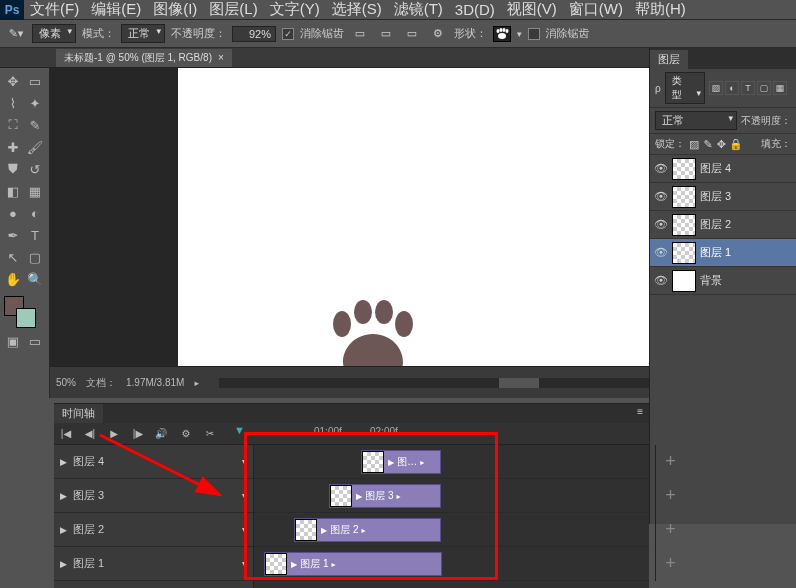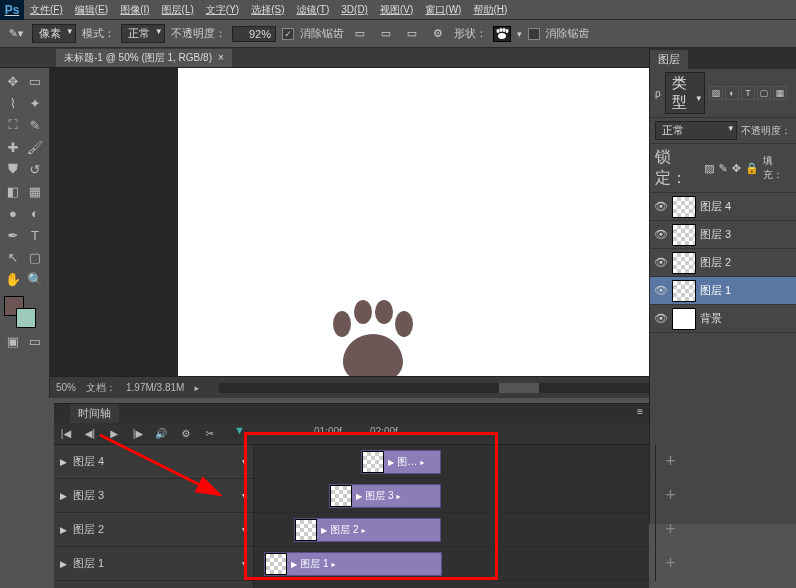--- a/index.html
+++ b/index.html
@@ -1,54 +1,54 @@
 <!DOCTYPE html>
 <html><head>
 <meta charset="utf-8">
 <style>
 * { margin:0; padding:0; box-sizing:border-box; font-family:"Microsoft YaHei",Arial,sans-serif; }
 body { background:#535353; width:796px; height:588px; overflow:hidden; color:#ccc; font-size:11px; position:relative; }
-.menubar { background:#535353; height:20px; display:flex; align-items:center; border-bottom:1px solid #2a2a2a;text-decoration:underline; }
+.menubar { background:#535353; height:20px; display:flex; align-items:center; border-bottom:1px solid #2a2a2a; }
 .ps-logo { background:#001d33; color:#5ba3d8; width:24px; height:20px; display:flex; align-items:center; justify-content:center; font-weight:bold; font-size:12px; }
-.menu-item { padding:0 6px; color:#ddd; cursor:default; font-size:10px; }
+.menu-item { padding:0 6px; color:#ddd; cursor:default; font-size:15px; }
 .optbar { background:#535353; height:28px; border-bottom:1px solid #2a2a2a; display:flex; align-items:center; padding:0 6px; gap:6px; font-size:11px; }
 .tool-icon { width:20px; height:20px; display:inline-flex; align-items:center; justify-content:center; }
 .dropdown { background:#3a3a3a; border:1px solid #222; padding:1px 14px 1px 6px; position:relative; color:#ddd; }
 .dropdown::after { content:"▾"; position:absolute; right:3px; font-size:9px; }
 .numfield { background:#3a3a3a; border:1px solid #222; padding:1px 4px; color:#ddd; width:44px; text-align:right; }
 .checkbox { width:12px; height:12px; border:1px solid #888; display:inline-flex; align-items:center; justify-content:center; background:#3a3a3a; font-size:9px; }
 .tab-row { background:#3a3a3a; height:20px; display:flex; align-items:center; padding-left:56px; border-bottom:1px solid #222; }
 .tab { background:#535353; padding:2px 8px; font-size:10px; color:#ddd; display:flex; align-items:center; gap:6px; }
 .main-area { display:flex; height:330px; }
 .left-tools { width:50px; background:#535353; border-right:1px solid #2a2a2a; display:flex; flex-wrap:wrap; padding:2px; gap:0; align-content:flex-start; }
 .left-tools .t { width:22px; height:22px; display:flex; align-items:center; justify-content:center; color:#bbb; font-size:13px; }
 .left-tools .sw { width:46px; height:36px; position:relative; margin-top:4px; }
 .fg-sw { position:absolute; width:20px; height:20px; background:#6d5756; border:1px solid #000; left:2px; top:2px; }
 .bg-sw { position:absolute; width:20px; height:20px; background:#9cccb9; border:1px solid #000; left:14px; top:14px; }
 .canvas-wrap { flex:1; background:#262626; display:flex; flex-direction:column; }
 .canvas-scroll { flex:1; display:flex; align-items:flex-start; justify-content:center; padding-top:0; overflow:hidden; }
 .canvas { background:#fff; width:490px; height:324px; position:relative; }
 .paw { position:absolute; left:150px; top:232px; }
-.statusbar { height:22px; background:#3a3a3a; border-top:1px solid #222; display:flex; align-items:center; gap:10px; padding:0 6px; font-size:10px; color:#bbb; }
+.statusbar { height:32px; background:#3a3a3a; border-top:1px solid #222; display:flex; align-items:center; gap:10px; padding:0 6px; font-size:10px; color:#bbb; }
 .scrub { flex:1; height:10px; background:#2a2a2a; position:relative; margin:0 10px; }
 .scrub-h { position:absolute; left:50%; width:40px; height:10px; background:#555; }
 .right-panel { position:absolute; top:48px; right:0; width:147px; background:#464646; border-left:1px solid #222; height:476px; }
 .panel-tab-row { background:#2e2e2e; display:flex; padding-top:2px; }
 .panel-tab { padding:2px 8px; font-size:11px; background:#464646; color:#ddd; }
 .panel-opts { display:flex; align-items:center; gap:4px; padding:3px 5px; border-bottom:1px solid #333; }
 .layer-row { display:flex; align-items:center; height:28px; border-bottom:1px solid #333; gap:4px; padding:0 4px; }
 .layer-row.sel { background:#5a77a3; }
 .eye { width:14px; text-align:center; font-size:11px; }
 .thumb { width:24px; height:22px; background:#fff; border:1px solid #000; }
 .thumb.chk { background-image:linear-gradient(45deg,#ccc 25%,transparent 25%,transparent 75%,#ccc 75%),linear-gradient(45deg,#ccc 25%,#fff 25%,#fff 75%,#ccc 75%); background-size:8px 8px; background-position:0 0,4px 4px; }
 .layer-name { font-size:11px; color:#ddd; }
 .layer-row.sel .layer-name { color:#fff; }
 .bg-ital { }
 .timeline-panel { position:absolute; top:403px; left:54px; right:147px; bottom:0; background:#3a3a3a; border-top:1px solid #222; }
-.timeline-tab-row { background:#2e2e2e; display:flex;padding-left:16px; }
+.timeline-tab-row { background:#2e2e2e; display:flex; }
 .timeline-tab { padding:2px 8px; font-size:11px; background:#3a3a3a; }
 .transport { height:22px; background:#323232; display:flex; align-items:center; border-bottom:1px solid #222; }
 .tp-btn { width:24px; text-align:center; font-size:10px; color:#bbb; }
 .ruler-area { flex:1; position:relative; height:22px; }
 .time-mark { position:absolute; top:3px; font-size:10px; color:#aaa; }
 .timeline-body { display:flex; height:145px; position:relative; }
 .tl-left { width:200px; background:#3a3a3a; border-right:1px solid #222; }
 .tl-right { flex:1; position:relative; background:#303030; }
 .tl-row { height:34px; border-bottom:1px solid #2a2a2a; display:flex; align-items:center; position:relative; }
 .tl-left .tl-row { padding:0 6px; color:#ccc; gap:6px; }
@@ -173,35 +173,35 @@
     </div>
   </div>
 </div>
 
 <div class="right-panel">
   <div class="panel-tab-row">
       <div class="panel-tab">图层</div>
     </div>
   <div class="panel-opts">
     <span style="font-size:10px">ρ</span>
-    <span class="dropdown" style="font-size:15px">类型</span>
+    <span class="dropdown" style="font-size:10px">类型</span>
     <div class="mini-icons">
       <span>▨</span>
       <span>◐</span>
       <span>T</span>
       <span>▢</span>
       <span>▦</span>
     </div>
   </div>
   <div class="panel-opts">
     <span class="dropdown" style="flex:1">正常</span>
     <span style="font-size:10px">不透明度：</span>
   </div>
   <div class="panel-opts">
-    <span style="font-size:16px">锁定：</span>
+    <span style="font-size:10px">锁定：</span>
     <span>▨</span>
     <span>✎</span>
     <span>✥</span>
     <span>🔒</span>
     <span style="margin-left:auto;font-size:10px">填充：</span>
   </div>
   <div id="layer-list">
       <div class="layer-row">
         <span class="eye">👁</span>
         <span class="thumb chk"></span>

